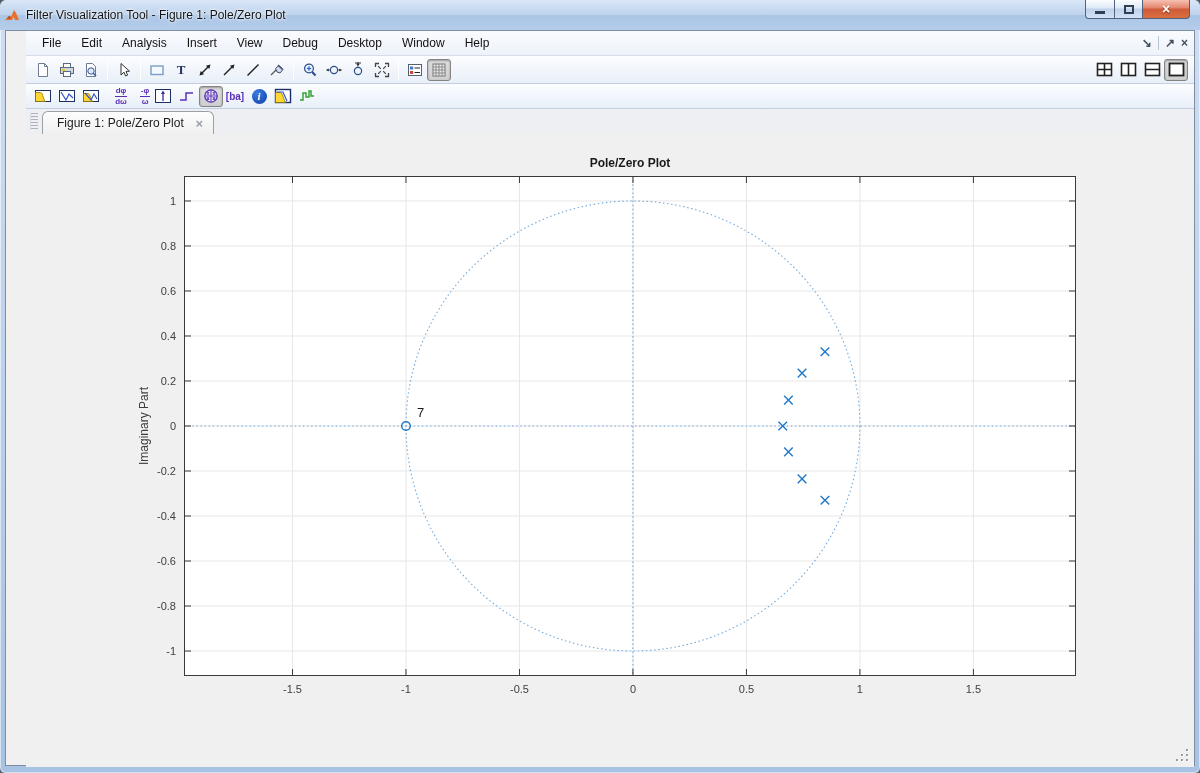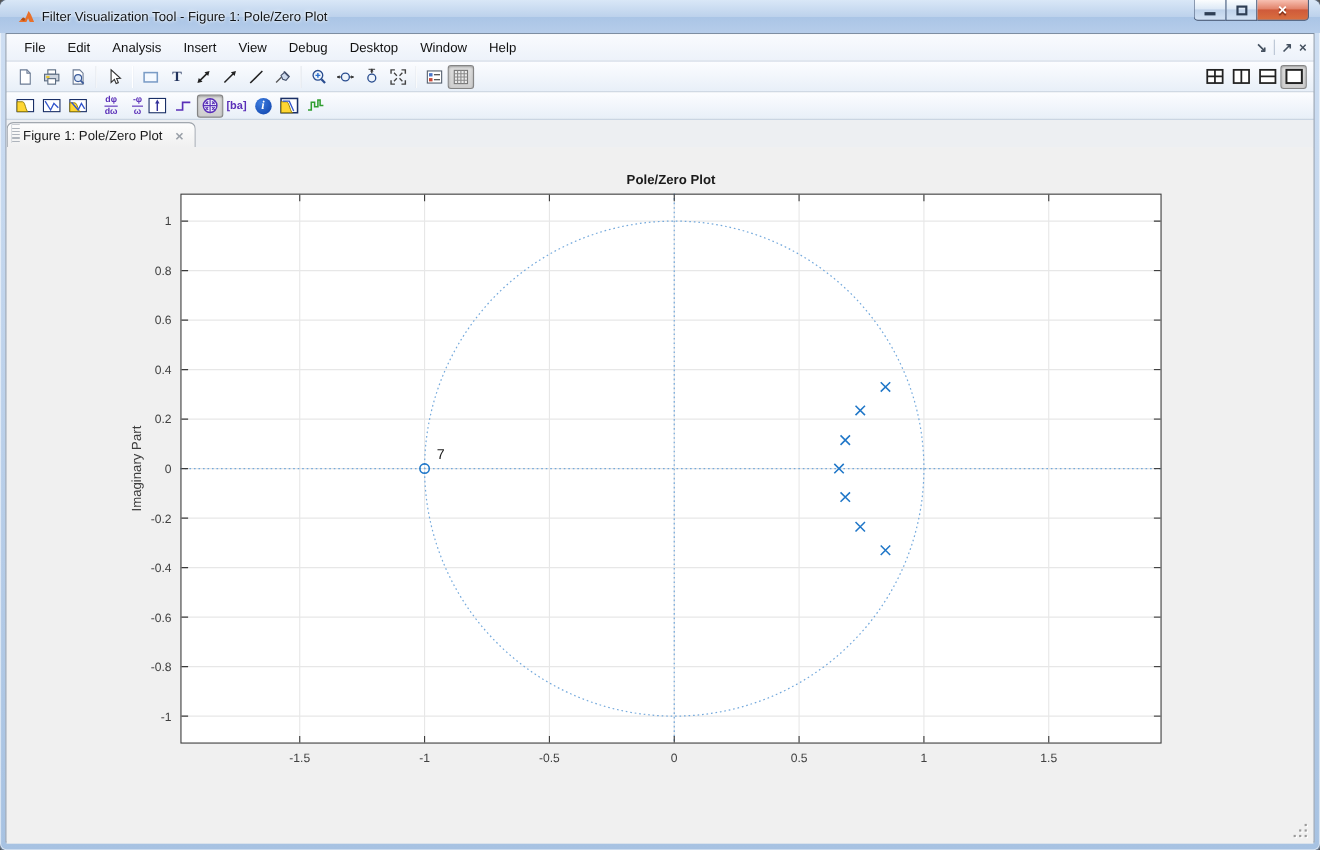--- a/index.html
+++ b/index.html
@@ -9,39 +9,39 @@
   .window {
     position:relative; width:1200px; height:773px;
     background:linear-gradient(#cfdff3,#a7c2e2);
     border-radius:7px 7px 6px 6px;
     overflow:hidden;
     box-shadow:inset 0 0 0 1px rgba(255,255,255,.55), 0 0 0 1px #6e7f96;
   }
 
   
   .titlebar { position:absolute; left:0; top:0; width:100%; height:30px;
-    display:flex; align-items:center; padding-left:16px;
+    display:flex; align-items:center; padding-left:4px;
     background:linear-gradient(#d9e7f7 0%, #bdd2ec 50%, #aac5e6 51%, #b6cdea 100%); }
   .titlebar .app-icon { width:16px; height:16px; margin-right:6px; }
   .titlebar .title-text { font-size:12px; color:#101418; text-shadow:0 0 4px #fff, 0 0 2px #fff; white-space:nowrap; }
   .win-controls { position:absolute; top:0; right:10px; display:flex; }
   .win-btn { height:19px; border:1px solid #51627e; border-top:none;
     display:flex; align-items:center; justify-content:center;
     background:linear-gradient(#fbfdfe 0%, #dde9f6 45%, #bfd2ea 50%, #d3e2f4 100%); }
   .win-btn.min { width:29px; border-radius:0 0 0 4px; border-right:none; }
   .win-btn.max { width:29px; }
   .win-btn.close { width:47px; border-radius:0 0 4px 0; border-left:none;
     background:linear-gradient(#f7c0b2 0%, #e2836b 45%, #cf5a3a 50%, #d96f3f 100%); }
   .glyph-min { width:10px; height:3px; background:#2f3f55; margin-top:6px; }
   .glyph-max { width:10px; height:9px; border:2px solid #2f3f55; background:transparent; }
   .glyph-close { color:#fff; font-size:14px; font-weight:bold; line-height:1; text-shadow:0 1px 1px #7c2a12; }
 
   
   .content { position:absolute; left:5px; top:30px; width:1190px; height:736px;
-    background:#f0f0f0; border:1px solid #7e8fa0; border:1px solid #7e8ea2; }
+    background:#f0f0f0; border:1px solid #7e8fa0; border:1px solid #7e8ea2;padding-left:20px; }
 
   
   .menubar { position:relative; height:25px; display:flex; align-items:center;
     background:linear-gradient(#f9fbfe,#edf2fa); border-bottom:1px solid #d4dde9;
     padding-left:6px; }
   .menu-item { font-size:12px; color:#111; padding:4px 10px; cursor:default; }
   .menu-right { position:absolute; right:6px; top:0; height:100%; display:flex; align-items:center; gap:6px; }
   .menu-right .mr-icon { font-size:12px; color:#44505f; font-weight:bold; line-height:1; }
   .menu-right .mr-sep { width:1px; height:14px; background:#b9c4d3; }
 
@@ -65,21 +65,21 @@
   .coef-icon { color:#5a2fb8; font-size:10px; font-weight:bold; letter-spacing:0; }
   .info-icon { width:15px; height:15px; border-radius:50%; background:radial-gradient(circle at 35% 30%, #3d7de0, #0c3fa8);
     color:#fff; font-size:11px; font-weight:bold; font-style:italic; font-family:"Liberation Serif", serif;
     display:flex; align-items:center; justify-content:center; }
 
   
   .tabbar { position:relative; height:25px; background:#edeff2; display:flex; align-items:flex-end; }
   .tab-grip { position:absolute; left:4px; top:4px; width:8px; height:17px;
     background:repeating-linear-gradient(to bottom,#aeb4bc 0 1px, transparent 1px 3px);
     border-left:1px solid #d8dbe0; }
-  .tab { height:23px; width:172px; display:flex; align-items:center;
+  .tab { margin-left:16px; height:23px; width:172px; display:flex; align-items:center;
     border:1px solid #9aa0a8; border-bottom:none; border-radius:6px 6px 0 0;
     background:linear-gradient(#fdfdfd,#f0f0f0); padding:0 8px 0 14px; }
   .tab-label { font-size:12px; color:#1c1c1c; flex:1; white-space:nowrap; }
   .tab-close { color:#9aa0a8; font-size:13px; font-weight:bold; line-height:1; padding:0 2px; }
 
   
   .figure { position:relative; height:633px; background:#f0f0f0; overflow:hidden; }
   .plot-title { position:absolute; left:158px; top:22px; width:892px; text-align:center;
     font-size:12px; font-weight:bold; color:#1a1a1a; }
   .plot-xlabel { position:absolute; left:158px; top:568px; width:892px; text-align:center;

